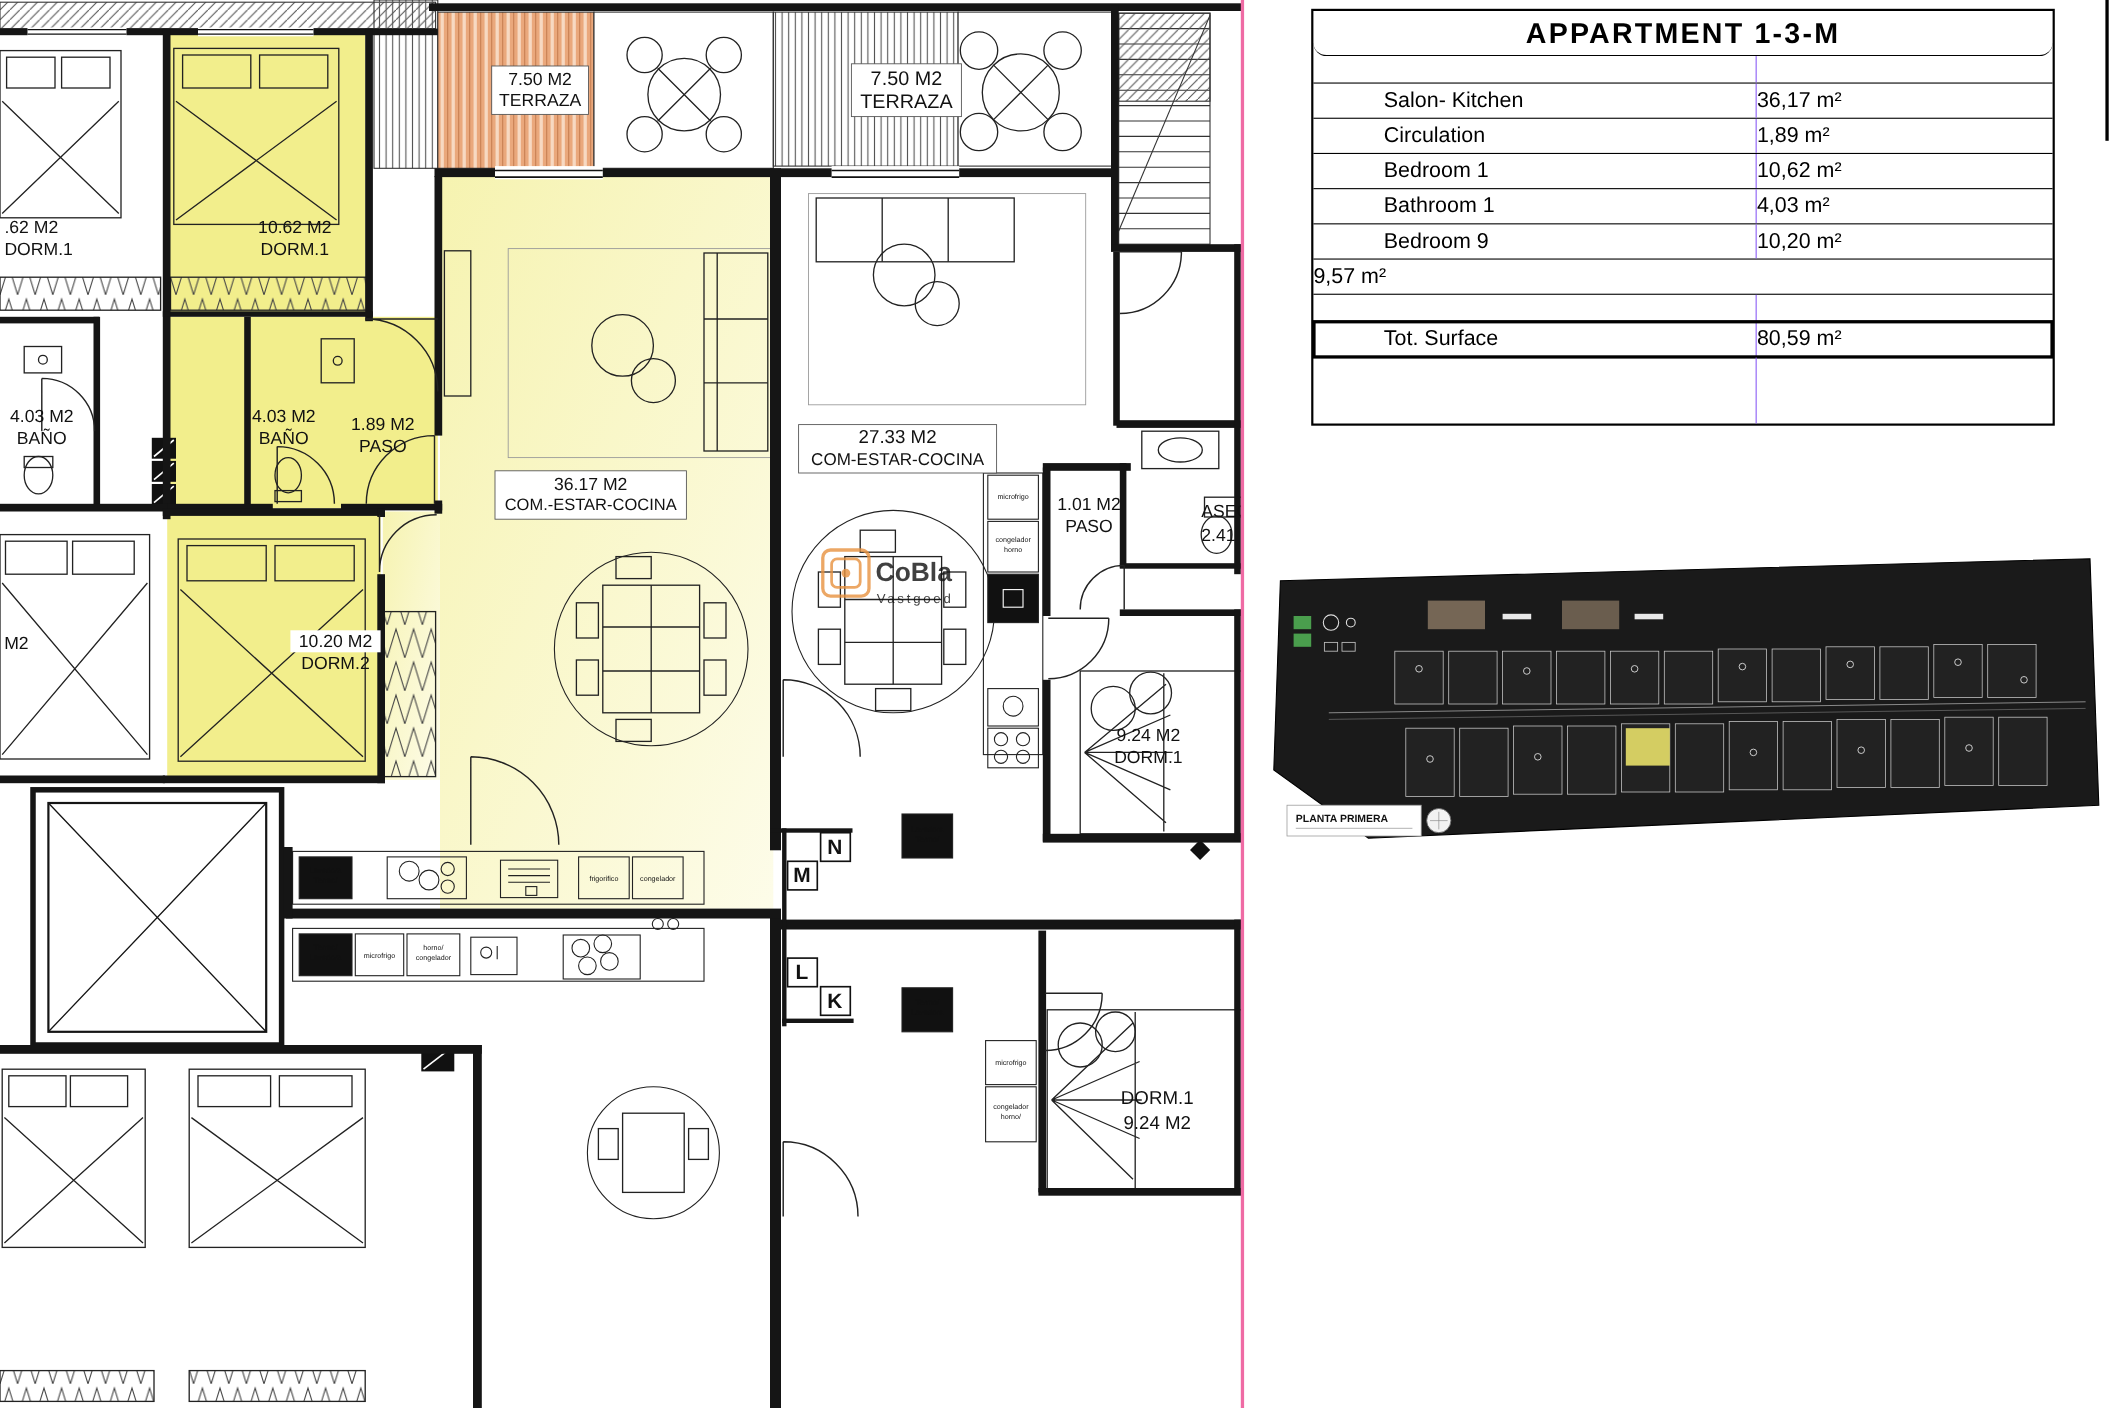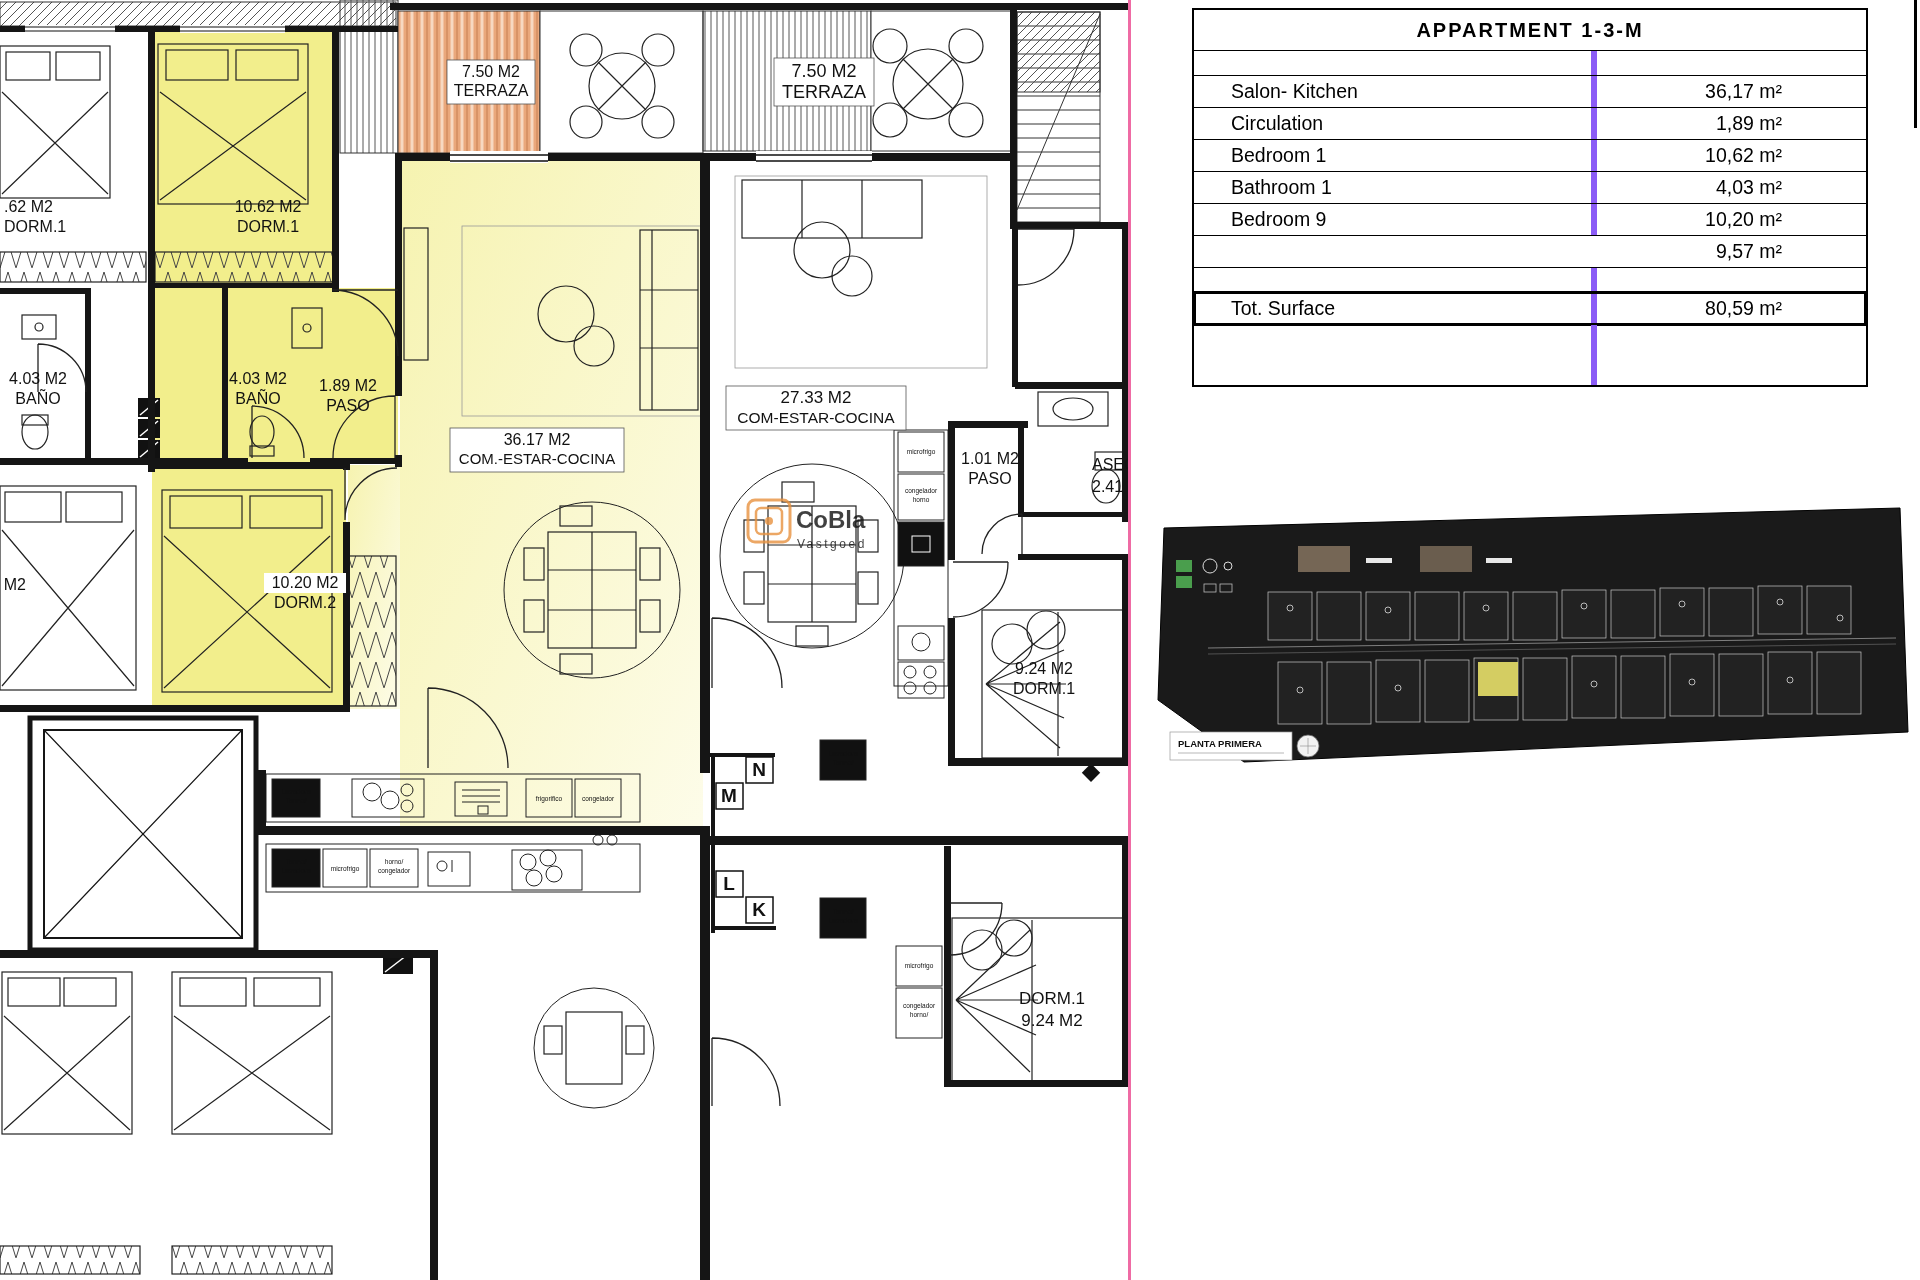--- a/index.html
+++ b/index.html
@@ -5,29 +5,29 @@
   html,body{margin:0;padding:0;background:#fff;}
   .canvas{position:relative;width:1920px;height:1280px;background:#fff;overflow:hidden;
           font-family:"Liberation Sans", sans-serif;color:#000;}
   .plan{position:absolute;left:0;top:0;}
   .plan text{font-family:"Liberation Sans", sans-serif;fill:#111;}
   .pink-line{position:absolute;left:1128px;top:0;width:3px;height:1280px;background:#ef6ba4;}
   .edge-line{position:absolute;left:1914px;top:0;width:3px;height:128px;background:#000;}
 
   
   .tbl{position:absolute;left:1192px;top:8px;width:676px;border:2px solid #000;background:#fff;box-sizing:border-box;}
-  .t-title{height:40px;line-height:40px;text-align:center;font-size:20px;font-weight:bold;
-           letter-spacing:2px;border-bottom:1px solid #000;}
+  .t-title{height:40px;line-height:40px;text-align:center;font-size:26px;font-weight:bold;
+           letter-spacing:2px;border-bottom:1px solid #000;border-radius:12px;}
   .t-row{display:flex;height:31px;border-bottom:1px solid #000;font-size:19.5px;position:relative;}
   .t-row.t-blank{height:24px;}
   .t-row.t-rest{height:60px;border-bottom:none;}
-  .t-label{width:60%;box-sizing:border-box;padding-left:37px;line-height:31px;border-right:6px solid #8b5cf6;
+  .t-label{width:60%;box-sizing:border-box;padding-left:64px;line-height:31px;border-right:1px solid #8b5cf6;
            white-space:nowrap;overflow:hidden;}
   .t-blank .t-label,.t-rest .t-label{line-height:1;}
-  .t-val{flex:1;text-align:right;padding-right:84px;line-height:31px;white-space:nowrap;}
+  .t-val{flex:1;padding-right:84px;line-height:31px;white-space:nowrap;}
   .t-row.hl::after{content:"";position:absolute;inset:-2px -1px;border:3px solid #000;pointer-events:none;}
 
   .thumb{position:absolute;left:1148px;top:500px;}
 </style>
 </head>
 <body>
 
 <div class="canvas">
 
 <svg class="plan" width="1130" height="1280" viewBox="0 0 1130 1280">

